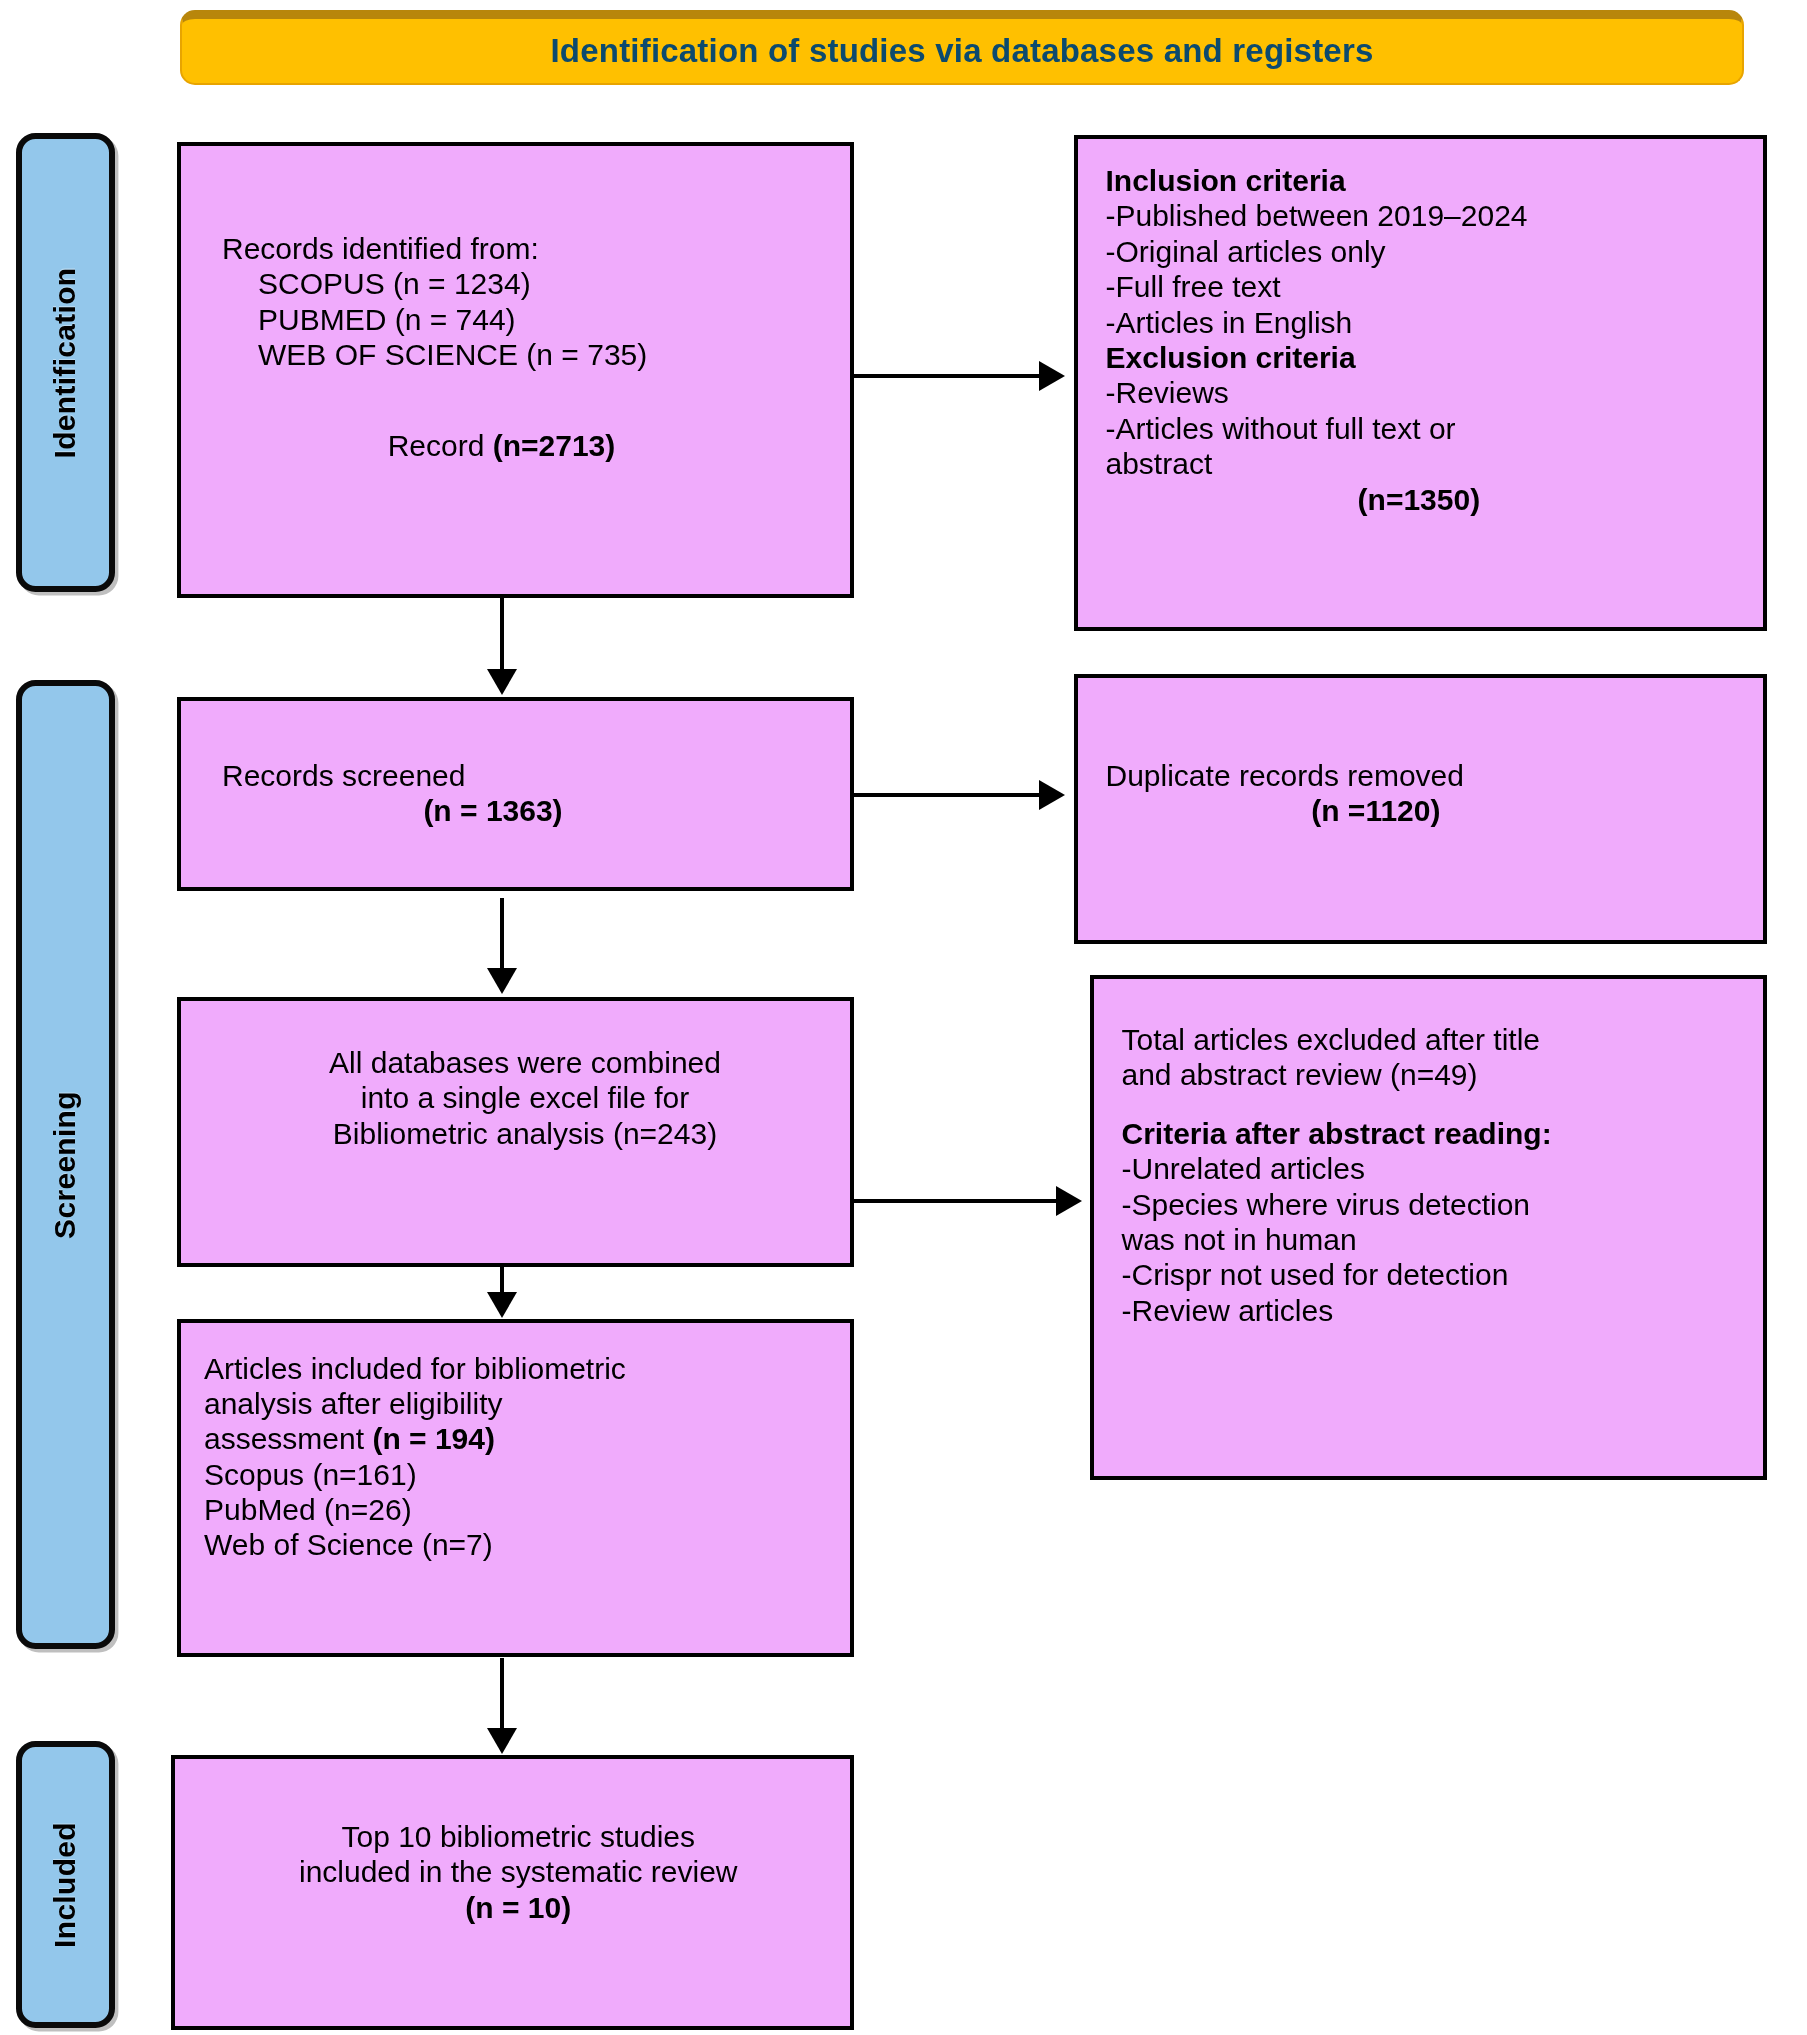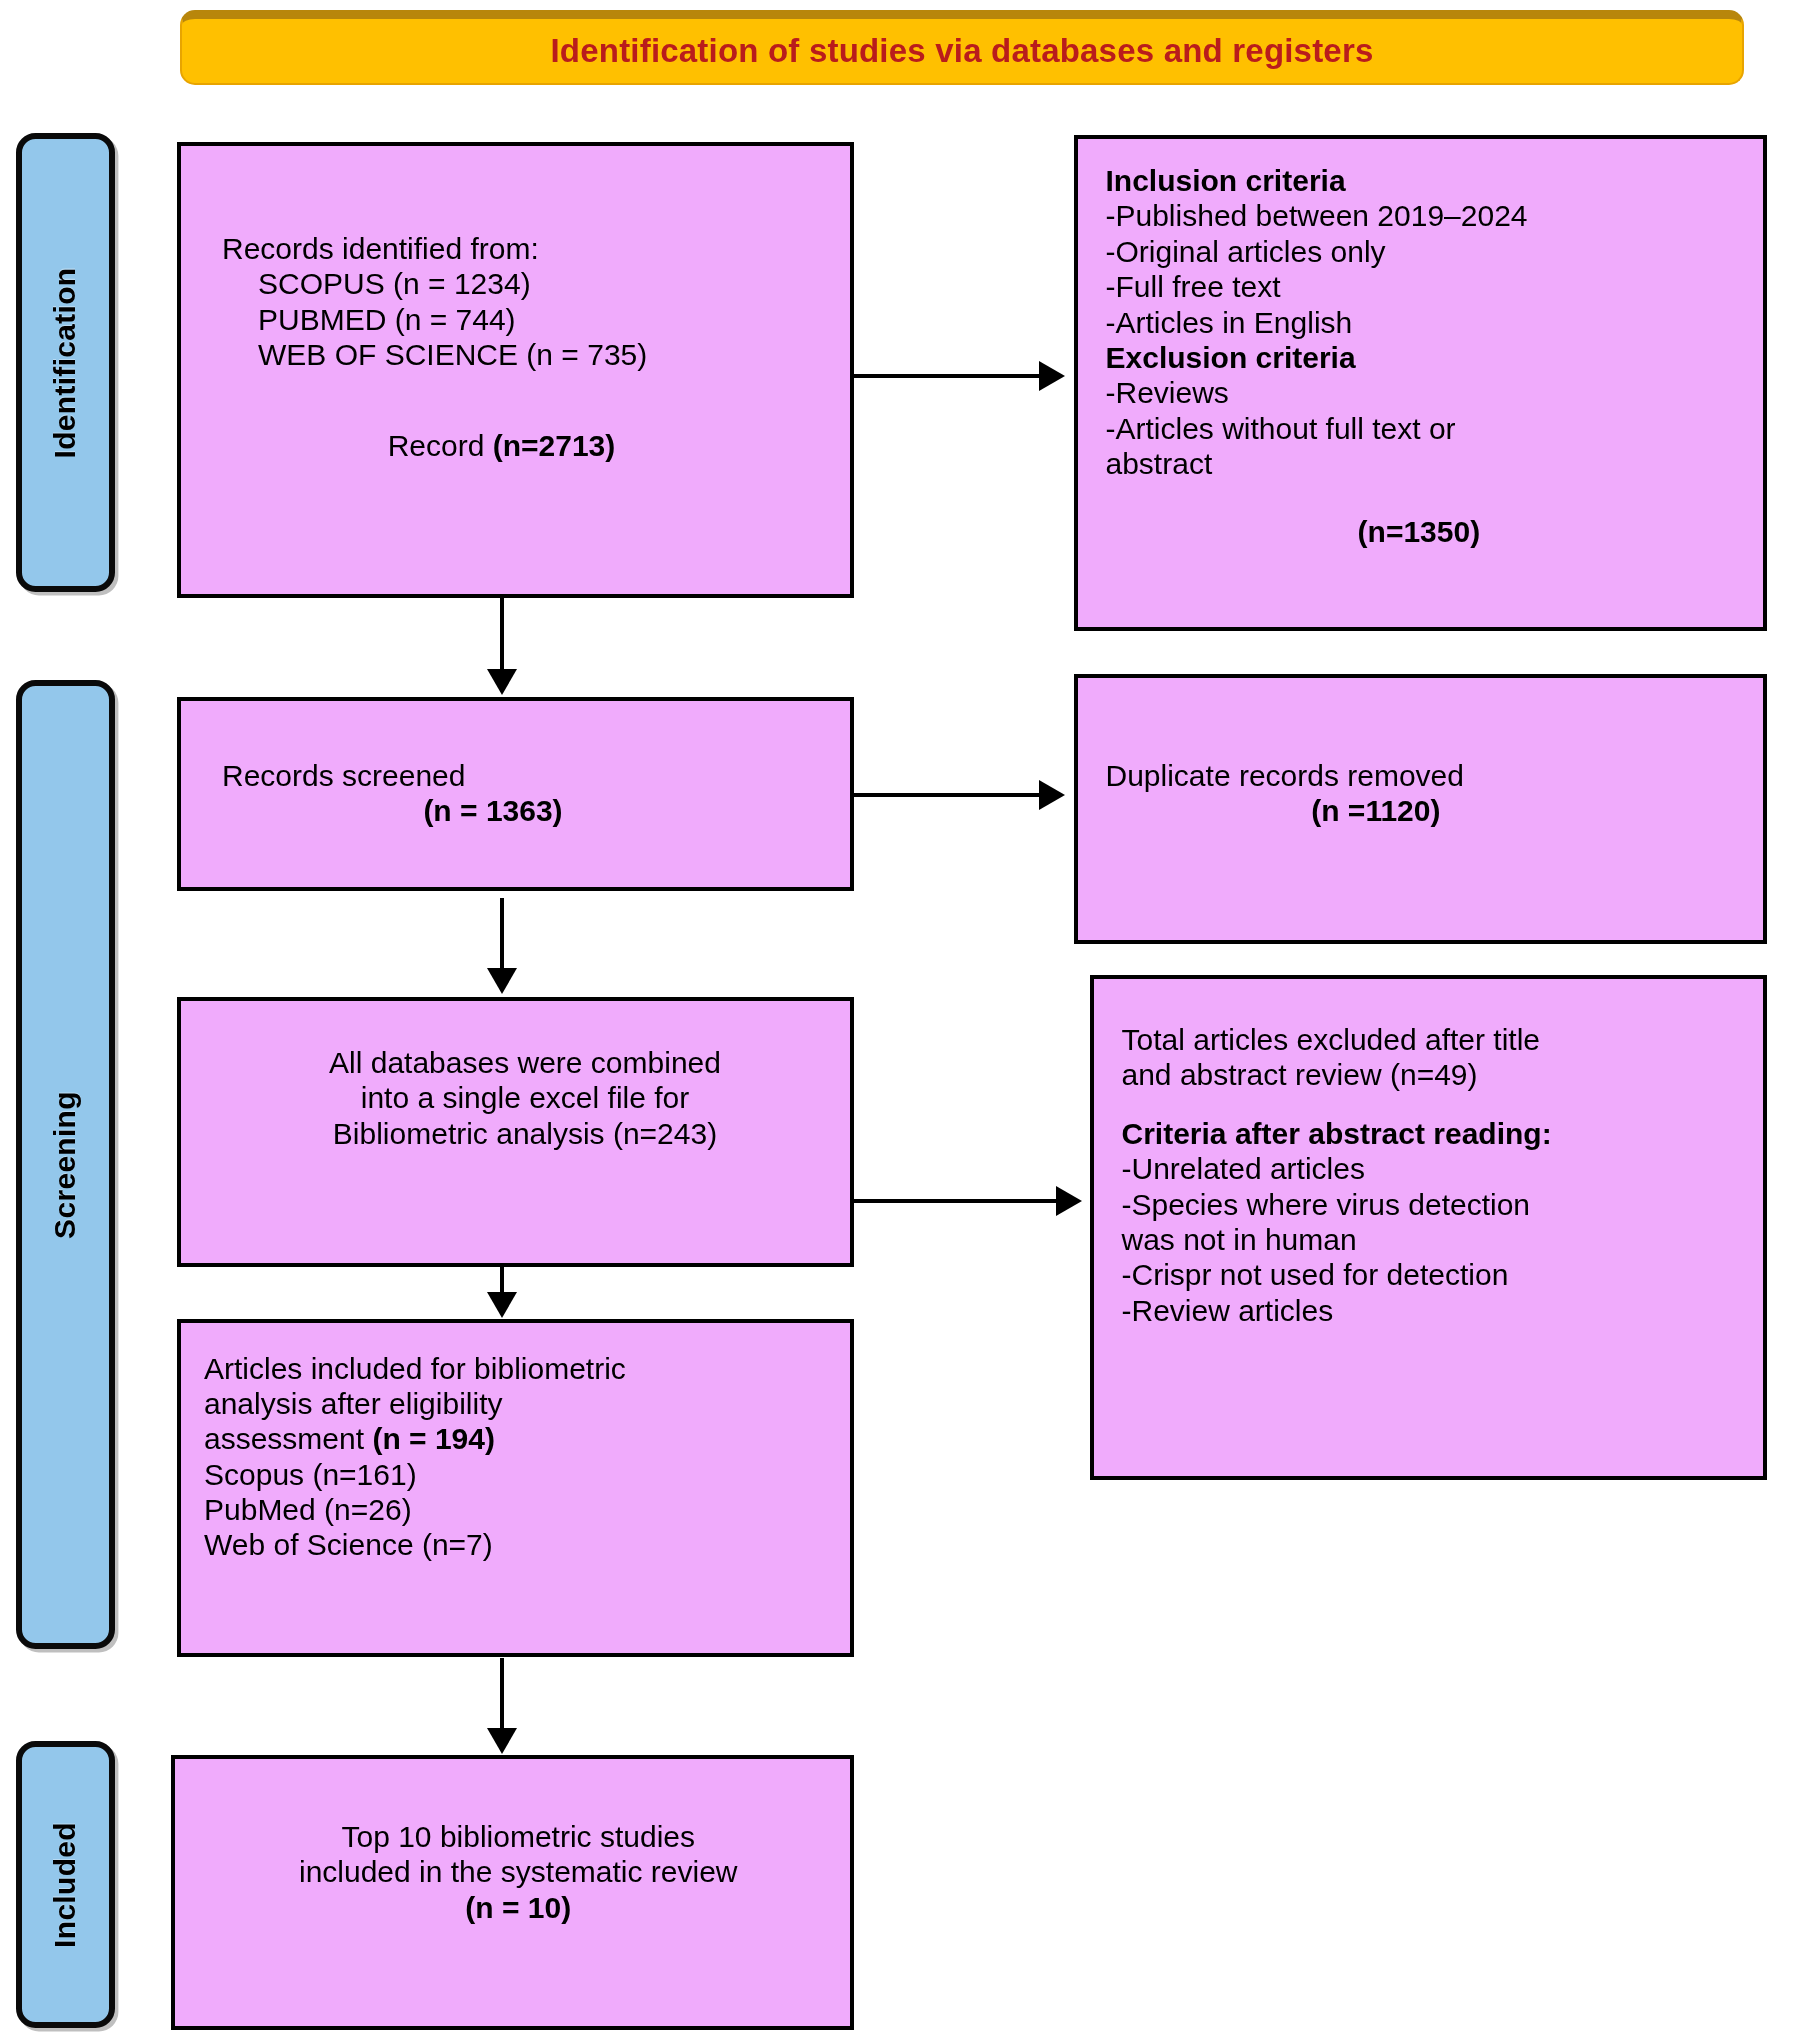--- a/index.html
+++ b/index.html
@@ -48,21 +48,21 @@
     border: 2.9px solid #E8A400;
     border-top: 9.2px solid #B8860B;
     border-radius: 15px;
     display: flex;
     align-items: center;
     justify-content: center;
   }
   .banner-title {
     font-weight: bold;
     font-size: 33px;
-    color: #b91c1c;
+    color: #0c4a6e;
     letter-spacing: 0.2px;
     text-align: center;
   }
 
   
   .box {
     position: absolute;
     box-sizing: border-box;
     background: #f0abfc;
     border: 4.6px solid #000000;
@@ -147,21 +147,21 @@
     <div class="box-inner" style="top:24px; padding-left:27.5px; padding-right:13.8px;">
       <div class="line b">Inclusion criteria</div>
       <div class="line">-Published between 2019–2024</div>
       <div class="line">-Original articles only</div>
       <div class="line">-Full free text</div>
       <div class="line">-Articles in English</div>
       <div class="line b">Exclusion criteria</div>
       <div class="line">-Reviews</div>
       <div class="line">-Articles without full text or</div>
       <div class="line">abstract</div>
-      <div class="line b c" style="padding-right:17px;margin-top:32px;">(n=1350)</div>
+      <div class="line b c" style="padding-right:17px;">(n=1350)</div>
     </div>
   </div>
 
   <div class="box" style="left:177px; top:697px; width:677px; height:194px;">
     <div class="box-inner" style="top:57px; padding-left:41px; padding-right:17px;">
       <div class="line">Records screened</div>
       <div class="line b c" style="padding-right:69px;">(n = 1363)</div>
     </div>
   </div>
 

